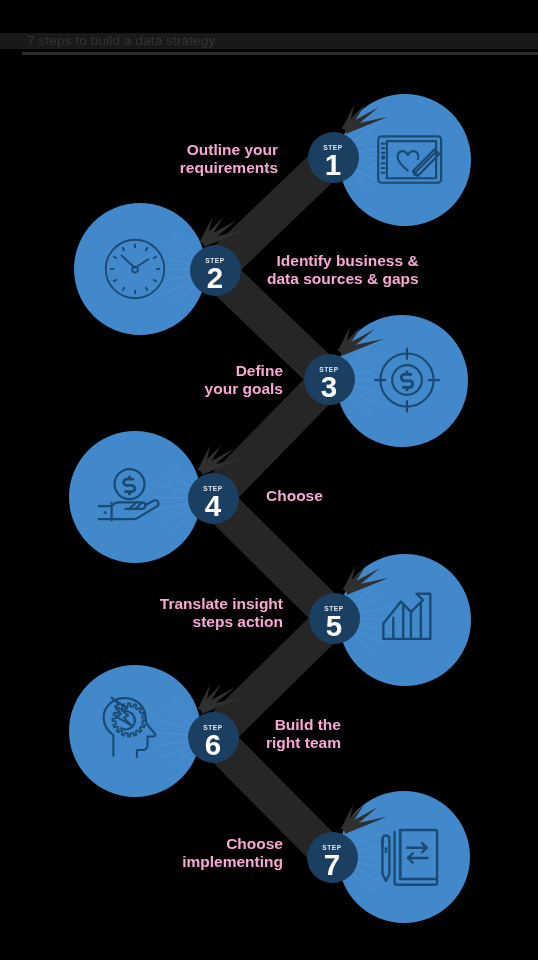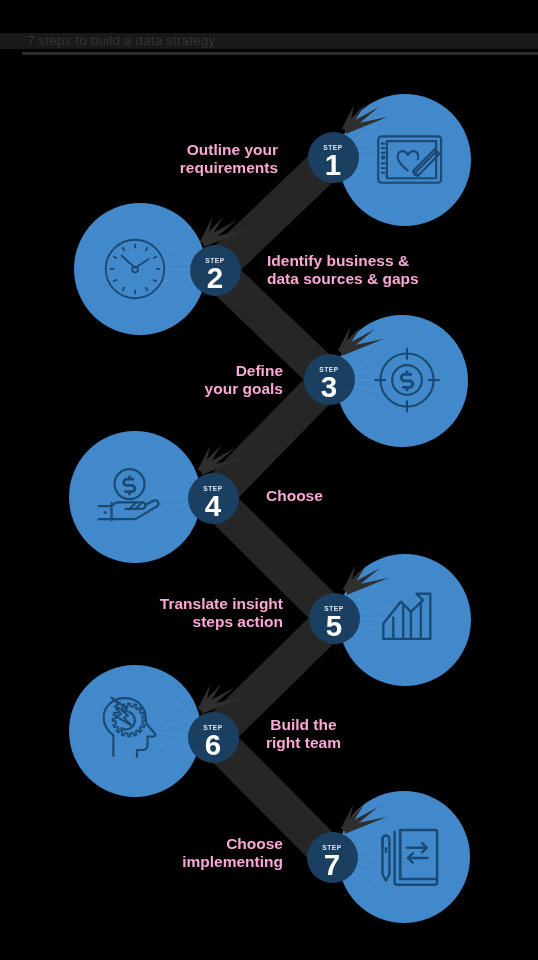--- a/index.html
+++ b/index.html
@@ -286,36 +286,36 @@
     <span class="stepnum">6</span>
   </div>
   <div class="stepcircle" style="left:306.5px;top:831.5px;">
     <span class="steplabel">STEP</span>
     <span class="stepnum">7</span>
   </div>
   <div class="cap" style="right:260px;top:141px;text-align:right;">
     <div>Outline your</div>
     <div>requirements</div>
   </div>
-  <div class="cap" style="left:267px;top:252px;text-align:left;">
+  <div class="cap" style="left:267px;top:252px;text-align:right;">
     <div>Identify business &amp;</div>
     <div>data sources &amp; gaps</div>
   </div>
   <div class="cap" style="right:255px;top:362px;text-align:right;">
     <div>Define</div>
     <div>your goals</div>
   </div>
   <div class="cap" style="left:266px;top:487px;text-align:left;">
     <div>Choose</div>
   </div>
   <div class="cap" style="right:255px;top:595px;text-align:right;">
     <div>Translate insight</div>
     <div>steps action</div>
   </div>
-  <div class="cap" style="left:266px;top:716px;text-align:center;">
+  <div class="cap" style="left:266px;top:716px;text-align:right;">
     <div>Build the</div>
     <div>right team</div>
   </div>
   <div class="cap" style="right:255px;top:835px;text-align:right;">
     <div>Choose</div>
     <div>implementing</div>
   </div>
   <div class="titleband"></div>
   <div class="title">7 steps to build a data strategy</div>
   <div class="titlerule"></div>

